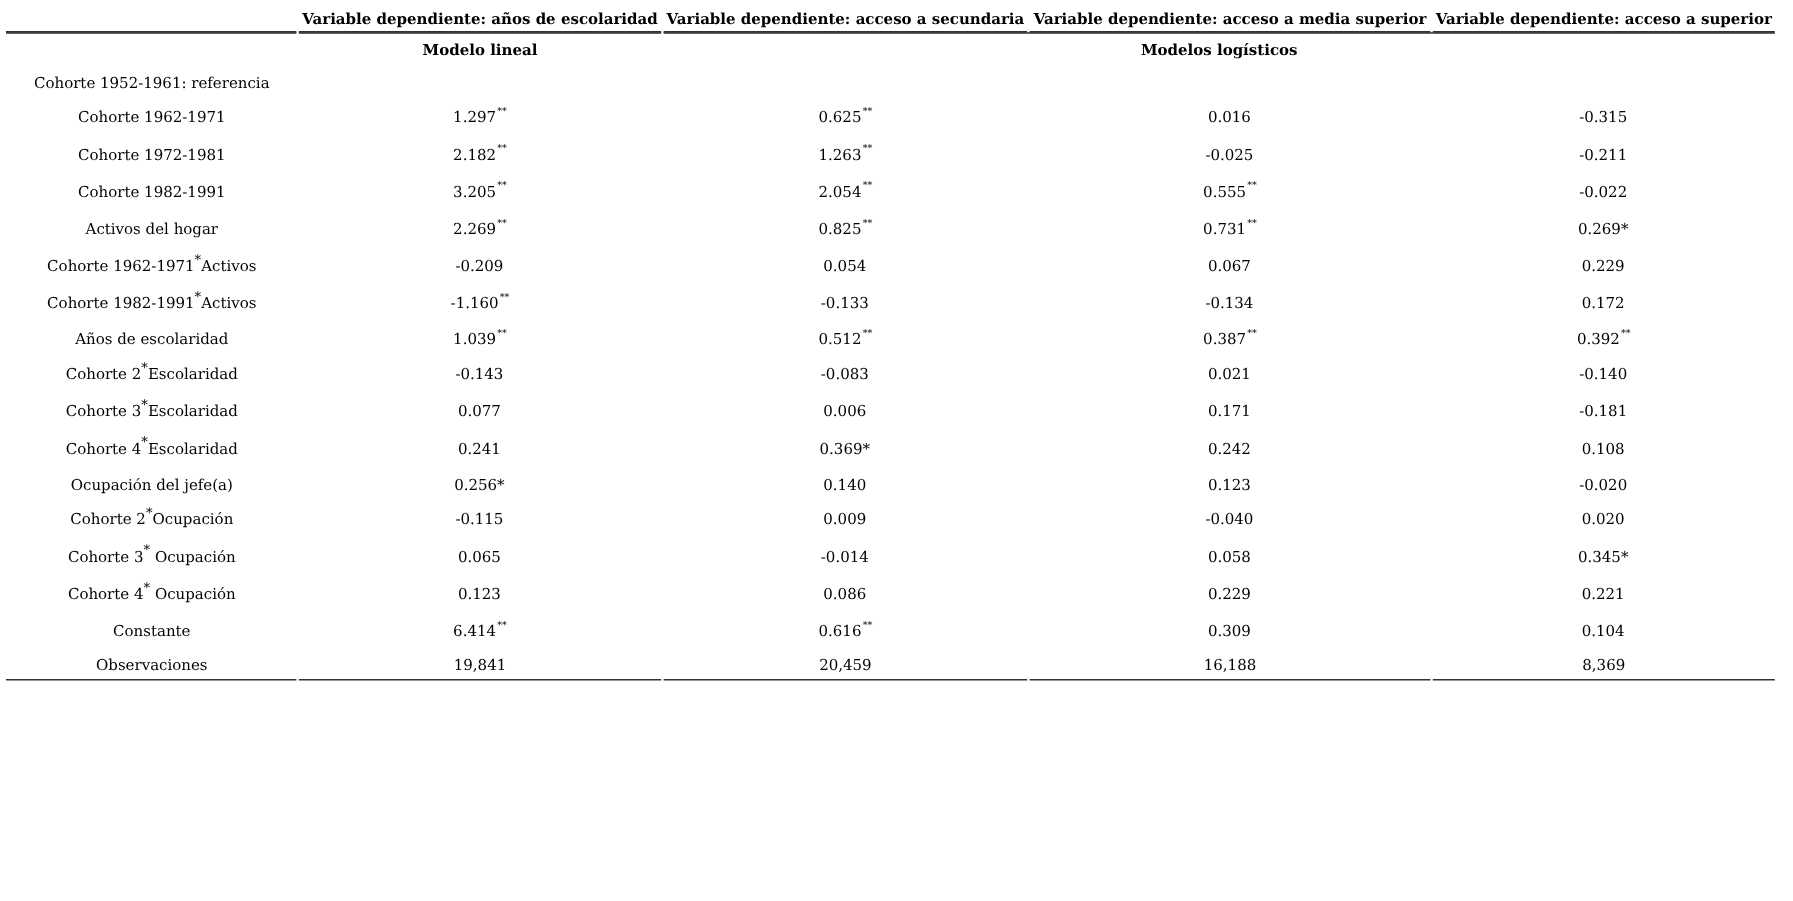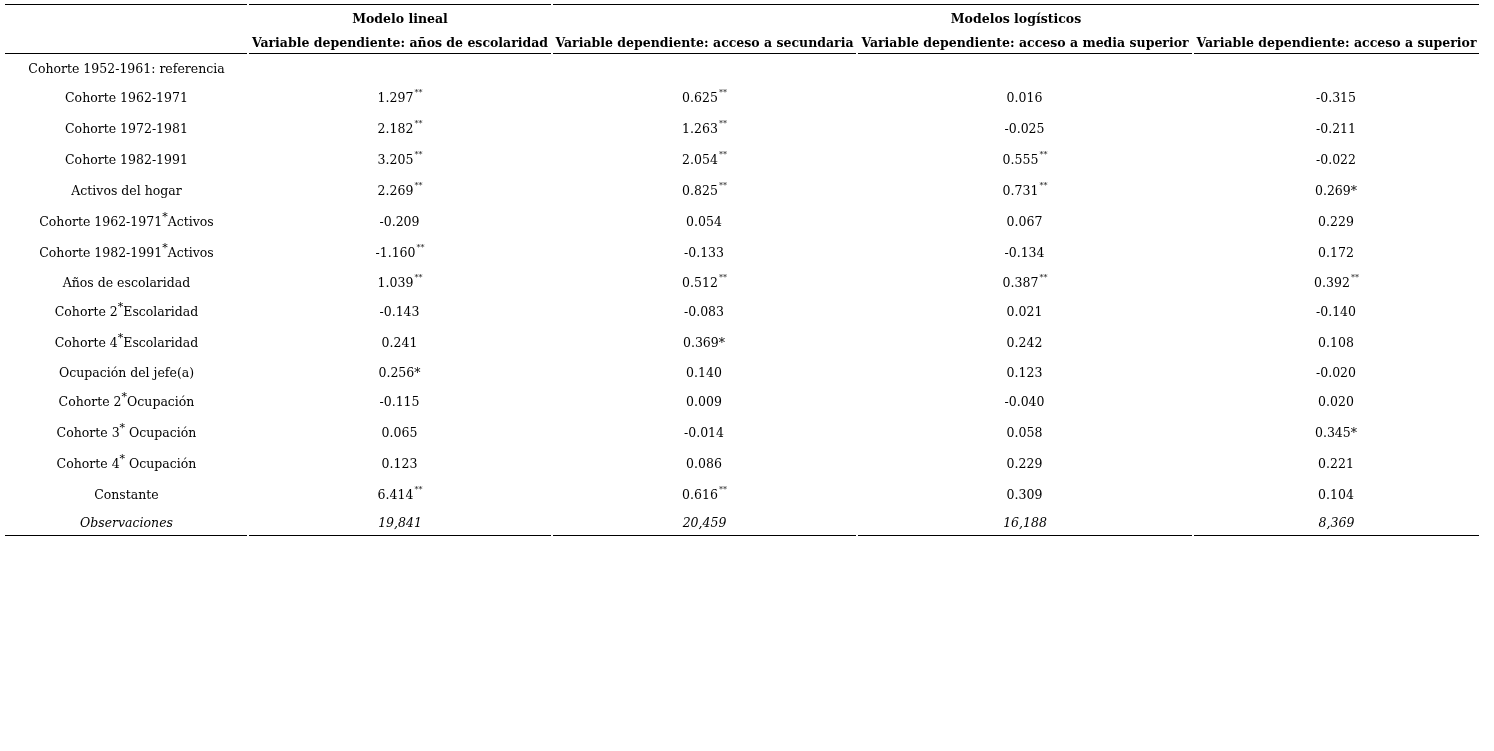--- a/index.html
+++ b/index.html
@@ -20,45 +20,45 @@
     th.blank-bottom { border-bottom: 1px solid #000; }
     td {
       font-family: "DejaVu Serif", "Liberation Serif", serif;
       font-size: 12.5px; white-space: nowrap; padding: 0 2px;
     }
     td.label { text-align: center; padding-left: 3px; }
     td.val { text-align: center; }
     tr.r td { height: 31px; vertical-align: middle; }
     tr.r.short td { height: 28px; }
     tr.first td { height: 28px; }
-    tr.last td { border-bottom: 1px solid #000; height: 25px; font-style: italic; }
+    tr.last td { border-bottom: 1px solid #000; height: 25px; }
     sup.sig { font-size: 8px; vertical-align: 7px; line-height: 0; margin-left: 1px; }
     .star { font-size: 11px; vertical-align: 6px; line-height: 0; }
     .w0 { width: 240px; }
     .w1 { width: 300px; }
     .w2 { width: 301px; }
     .w3 { width: 332px; }
     .w4 { width: 283px; }
   </style>
 </head>
 <body>
 
 <table class="reg">
   <thead>
     <tr>
-      <th class="blank-top w0"></th>
-      <th class="top w1">Modelo lineal</th>
-      <th class="top" colspan="3">Modelos logísticos</th>
-    </tr>
-    <tr>
       <th class="blank-bottom w0"></th>
       <th class="sub w1">Variable dependiente: años de escolaridad</th>
       <th class="sub w2">Variable dependiente: acceso a secundaria</th>
       <th class="sub w3">Variable dependiente: acceso a media superior</th>
       <th class="sub w4">Variable dependiente: acceso a superior</th>
+    </tr>
+    <tr>
+      <th class="blank-top w0"></th>
+      <th class="top w1">Modelo lineal</th>
+      <th class="top" colspan="3">Modelos logísticos</th>
     </tr>
   </thead>
   <tbody>
 
     <tr class="first">
       <td class="label">Cohorte 1952-1961: referencia</td>
       <td class="val"></td>
       <td class="val"></td>
       <td class="val"></td>
       <td class="val"></td>
@@ -122,20 +122,27 @@
     </tr>
 
     <tr class="r">
       <td class="label"><span>Cohorte 2</span><span class="star">*</span><span>Escolaridad</span></td>
       <td class="val"><span>-0.143</span><sup class="sig"></sup></td>
       <td class="val"><span>-0.083</span><sup class="sig"></sup></td>
       <td class="val"><span>0.021</span><sup class="sig"></sup></td>
       <td class="val"><span>-0.140</span><sup class="sig"></sup></td>
     </tr>
 
+    <tr class="r">
+      <td class="label"><span>Cohorte 3</span><span class="star">*</span><span>Escolaridad</span></td>
+      <td class="val"><span>0.077</span><sup class="sig"></sup></td>
+      <td class="val"><span>0.006</span><sup class="sig"></sup></td>
+      <td class="val"><span>0.171</span><sup class="sig"></sup></td>
+      <td class="val"><span>-0.181</span><sup class="sig"></sup></td>
+    </tr>
 
     <tr class="r">
       <td class="label"><span>Cohorte 4</span><span class="star">*</span><span>Escolaridad</span></td>
       <td class="val"><span>0.241</span><sup class="sig"></sup></td>
       <td class="val"><span>0.369*</span><sup class="sig"></sup></td>
       <td class="val"><span>0.242</span><sup class="sig"></sup></td>
       <td class="val"><span>0.108</span><sup class="sig"></sup></td>
     </tr>
 
     <tr class="r short">

